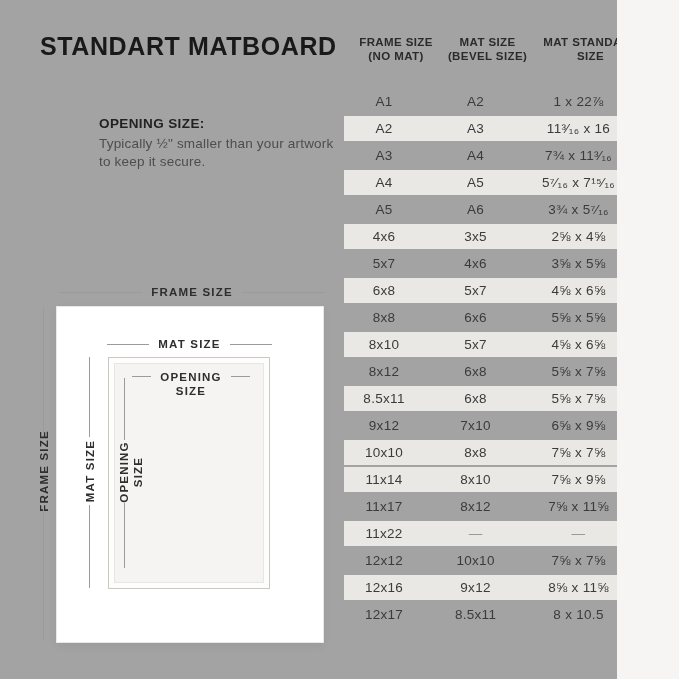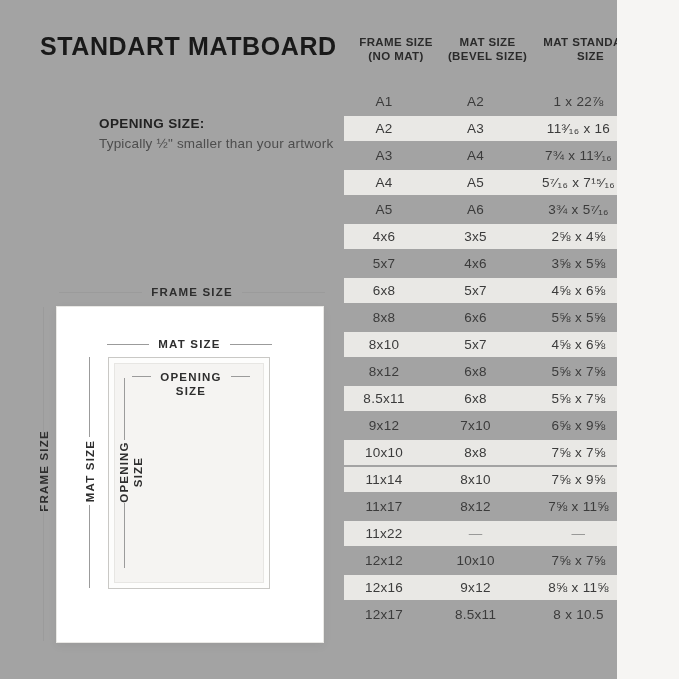--- a/index.html
+++ b/index.html
@@ -52,20 +52,21 @@
 
 <div class="canvas">
 
   <div class="title">
     <div>STANDART MATBOARD</div>
   </div>
 
   <div class="section sec1">
     <div class="sec-heading">OPENING SIZE:</div>
     <div class="sec-body">Typically ½" smaller than your artwork</div>
+    <div class="sec-body">to keep it secure.</div>
   </div>
 
 
   <div class="h-label frame-h">
     <span class="rule"></span>
     <span class="h-txt">FRAME SIZE</span>
     <span class="rule"></span>
   </div>
 
   <div class="frame-rect"></div>

